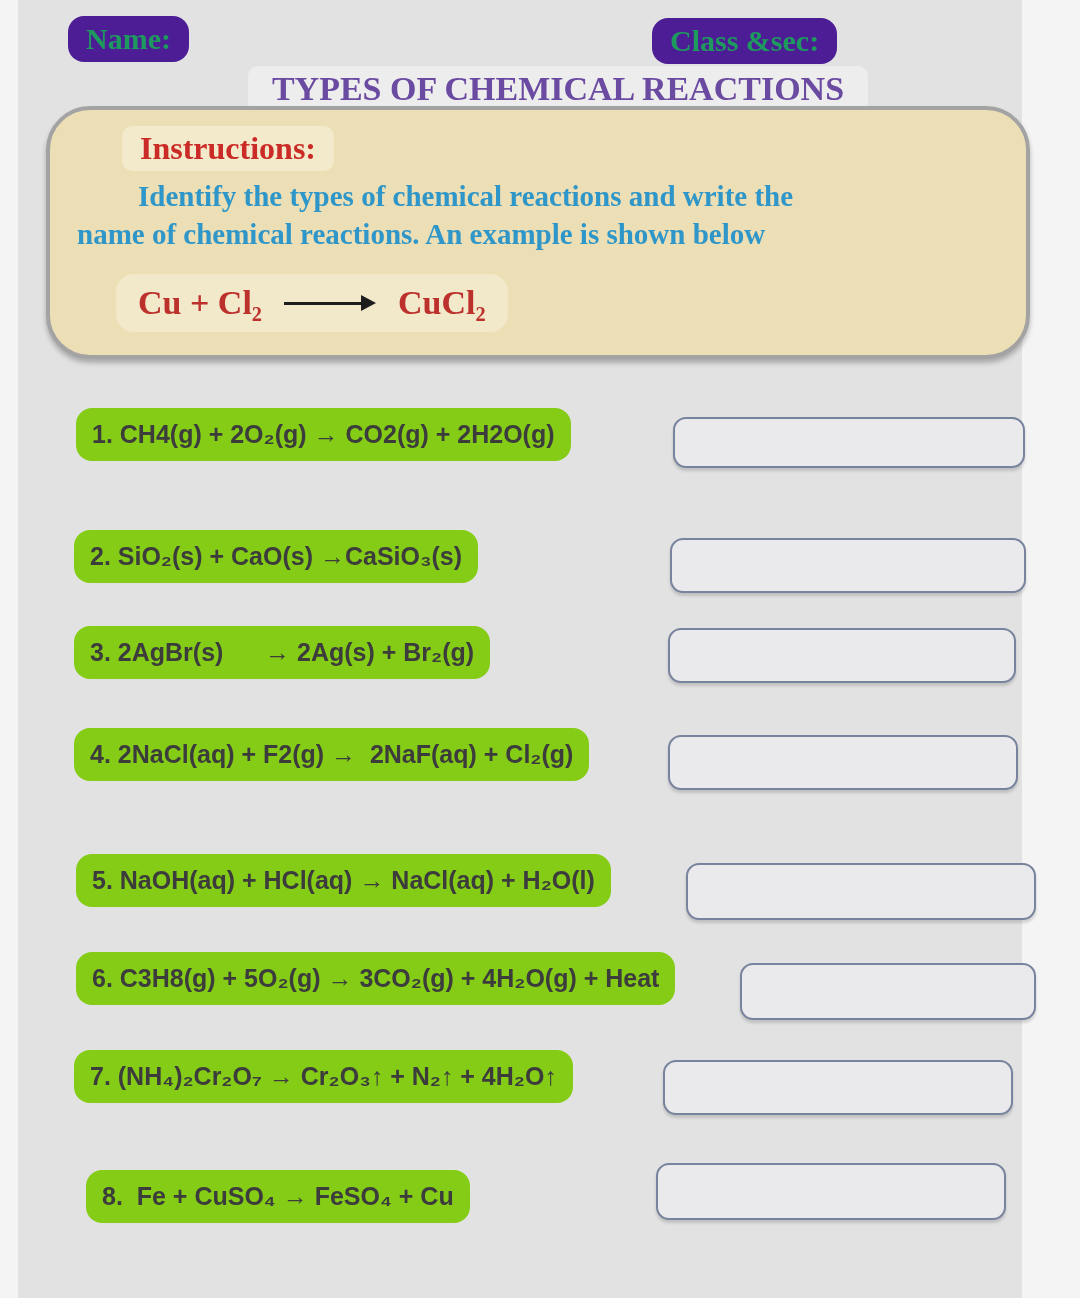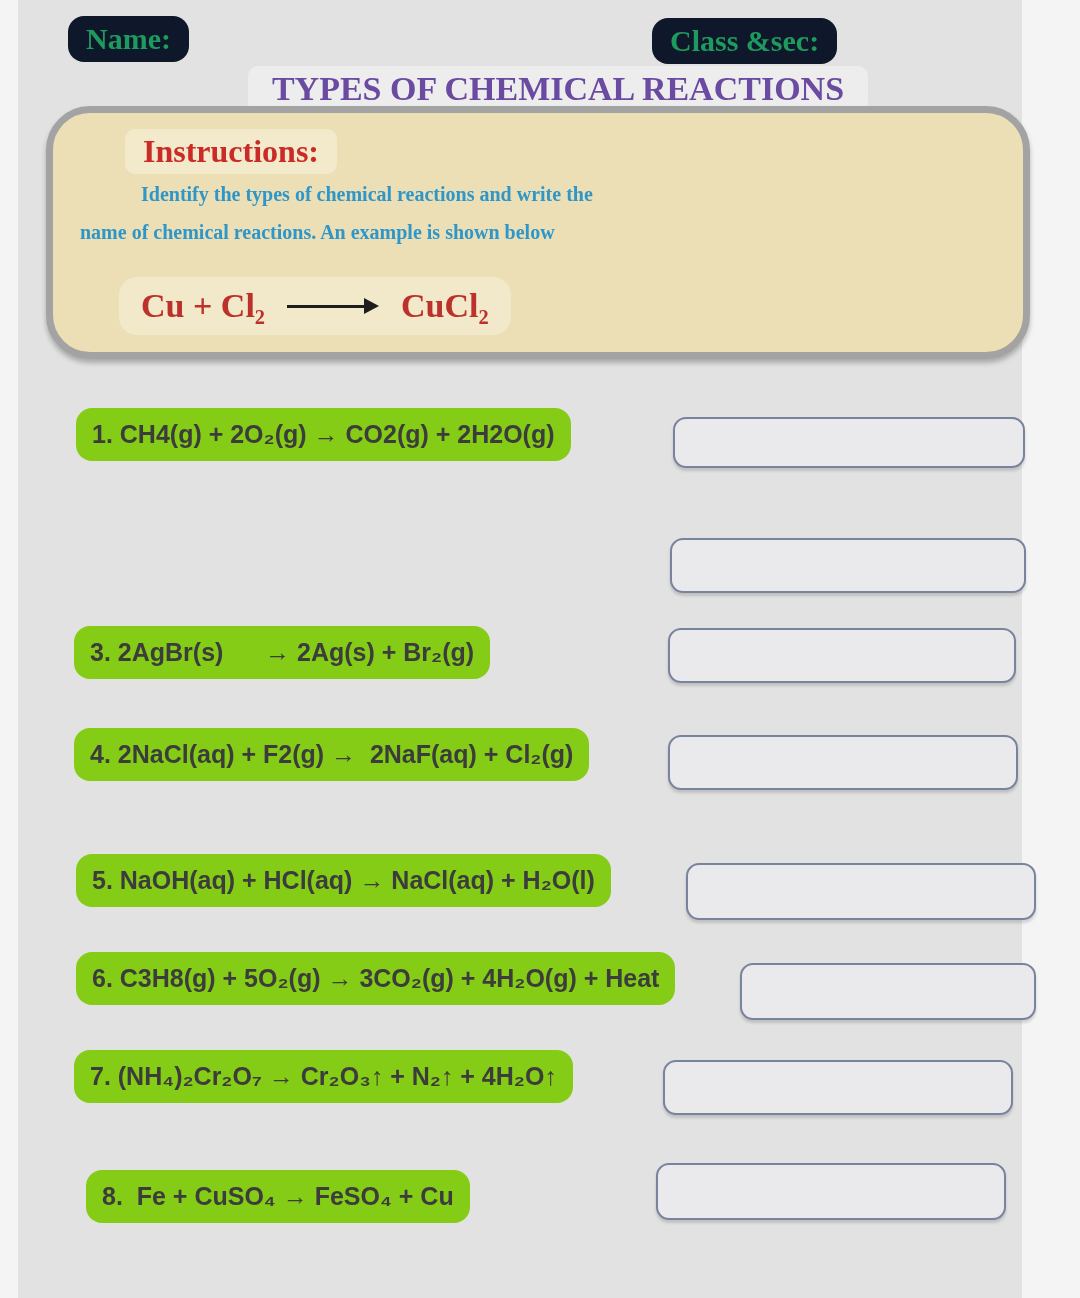--- a/index.html
+++ b/index.html
@@ -18,21 +18,21 @@
     width: 1004px; height: 1298px;
     background: #e2e2e2;
   }
   
   .hdr-label {
     position: absolute;
     font-family: "Liberation Serif", serif;
     font-weight: bold;
     font-size: 30px;
     color: #1e9a5e;
-    background: #0f172a;
+    background: #4c1d95;
     padding: 6px 18px;
     border-radius: 16px;
     white-space: pre;
   }
   .name-label  { left: 50px; top: 16px; }
   .class-label { left: 634px; top: 18px; }
   .title-wrap {
     position: absolute;
     left: 0; top: 66px; width: 1080px;
     text-align: center;
@@ -46,38 +46,38 @@
     background: #ededed;
     padding: 4px 24px;
     border-radius: 10px;
   }
   
   .inst-box {
     position: absolute;
     left: 28px; top: 106px;
     width: 984px; height: 253px;
     background: #ecdfb5;
-    border: 7px solid #a3a3a3;
+    border: 4px solid #a3a3a3;
     border-radius: 44px;
     box-shadow: 0 4px 5px rgba(0,0,0,0.25);
   }
   .inst-heading {
     position: absolute;
     left: 72px; top: 16px;
     font-weight: bold;
     font-size: 32px;
     color: #cb2b27;
     background: #f3e9cb;
     padding: 4px 18px;
     border-radius: 10px;
   }
   .inst-line {
     position: absolute;
     font-weight: bold;
-    font-size: 20px;
+    font-size: 29px;
     color: #2e96c8;
     white-space: pre;
   }
   .inst-line1 { left: 88px; top: 70px; }
   .inst-line2 { left: 27px; top: 108px; }
   .example-row {
     position: absolute;
     left: 66px; top: 164px;
     display: flex;
     align-items: center;
@@ -179,20 +179,21 @@
           <span class="arrow-head"></span>
         </span>
         <span class="formula">CuCl₂</span>
       </div>
 
     </div>
 
     <span class="q-text q1t">1. CH4(g) + 2O₂(g) → CO2(g) + 2H2O(g)</span>
     <div class="q-box q1b"></div>
 
+    <span class="q-text q2t">2. SiO₂(s) + CaO(s) →CaSiO₃(s)</span>
     <div class="q-box q2b"></div>
 
     <span class="q-text q3t">3. 2AgBr(s)      → 2Ag(s) + Br₂(g)</span>
     <div class="q-box q3b"></div>
 
     <span class="q-text q4t">4. 2NaCl(aq) + F2(g) →  2NaF(aq) + Cl₂(g)</span>
     <div class="q-box q4b"></div>
 
     <span class="q-text q5t">5. NaOH(aq) + HCl(aq) → NaCl(aq) + H₂O(l)</span>
     <div class="q-box q5b"></div>

